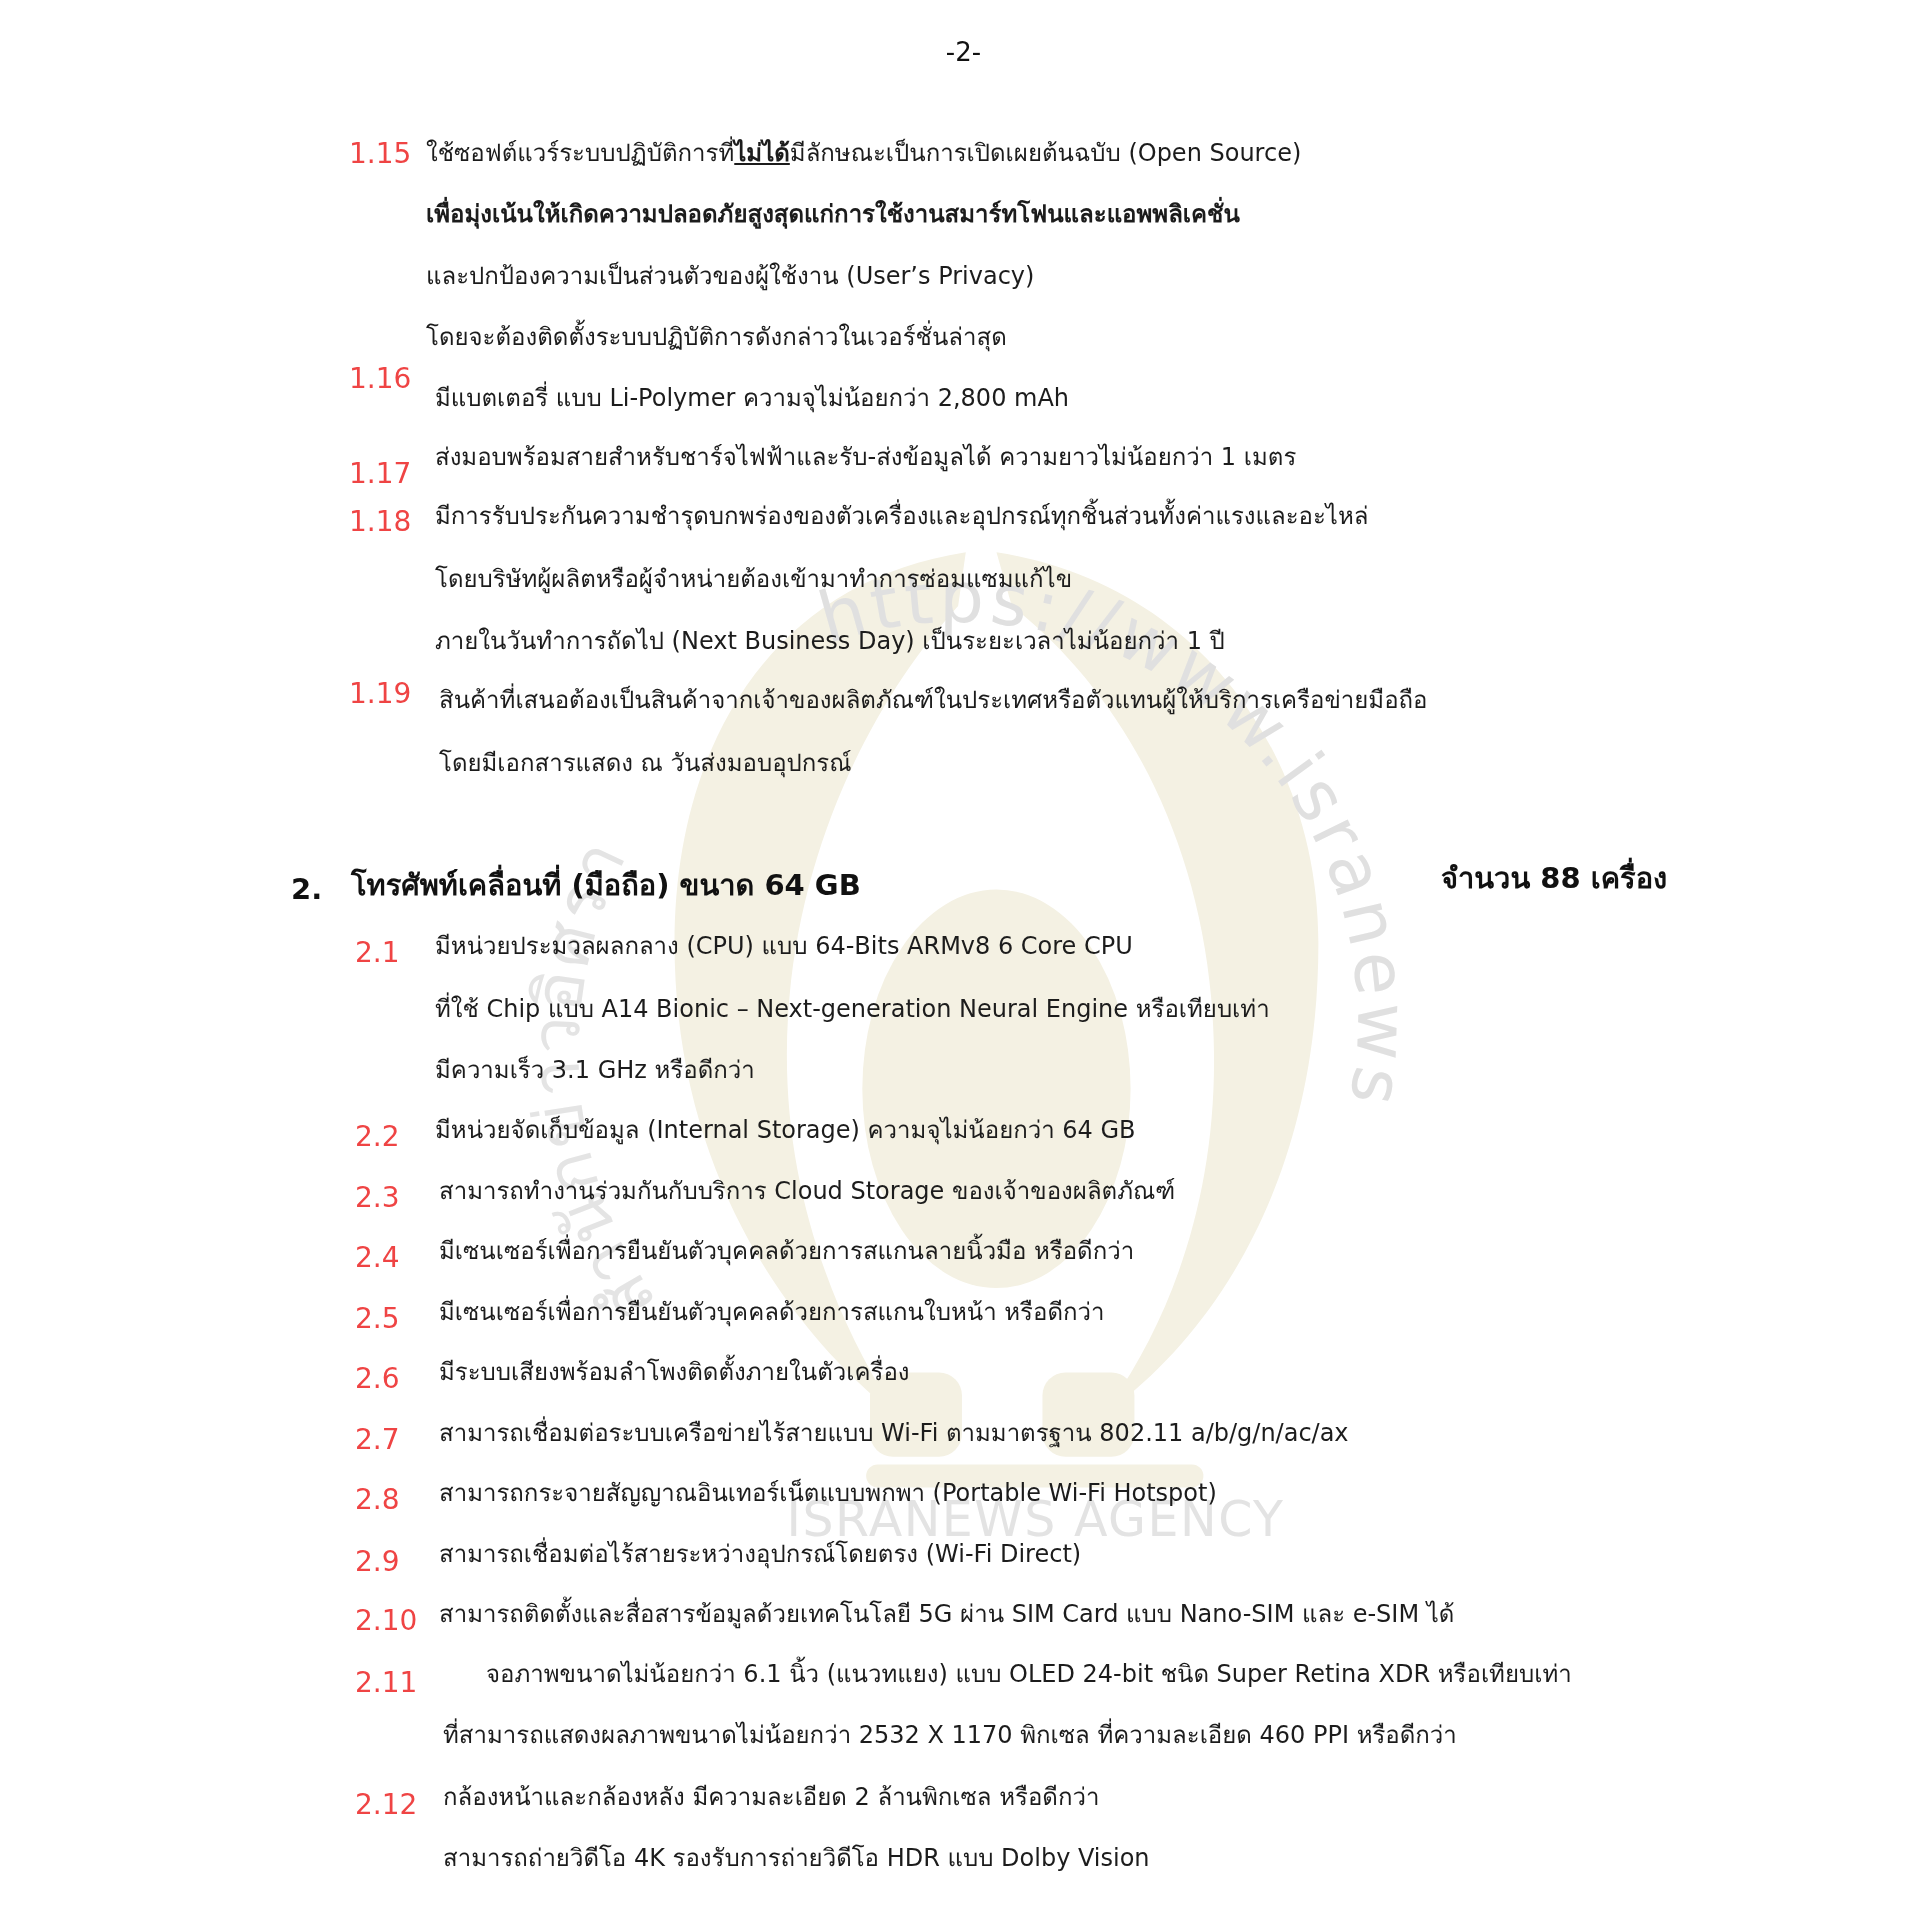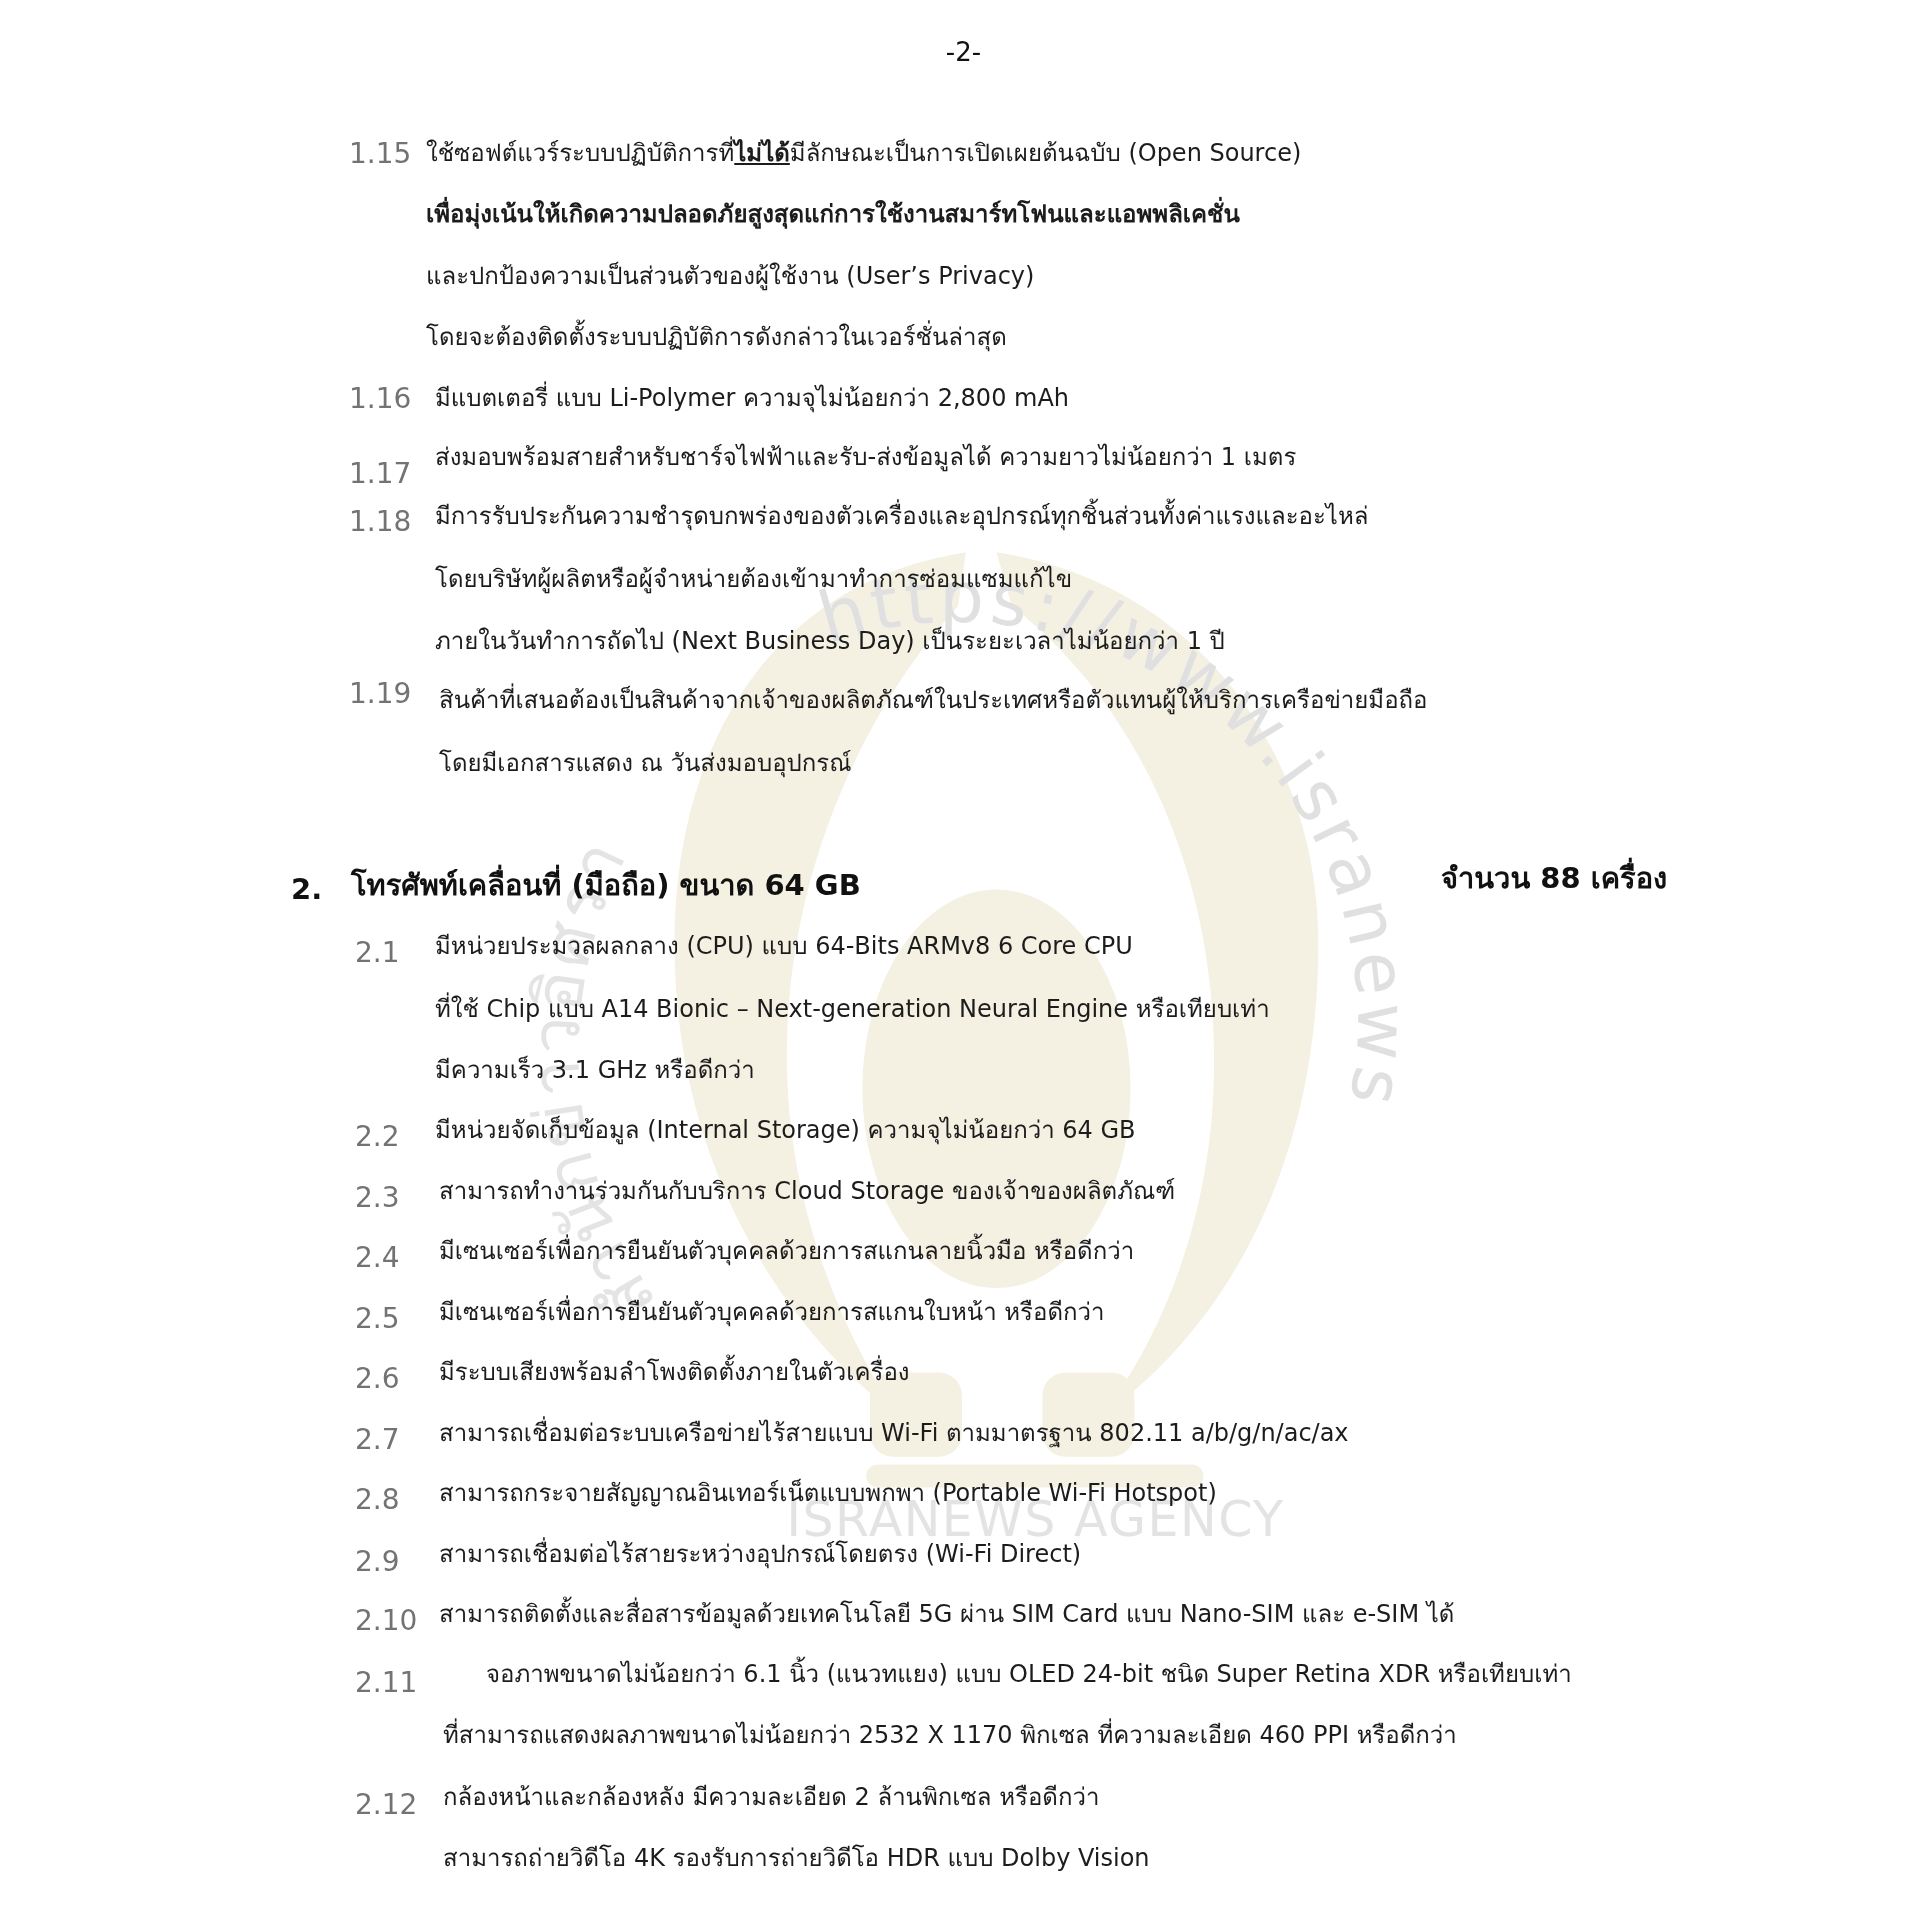--- a/index.html
+++ b/index.html
@@ -62,21 +62,21 @@
       font-size: 24px;
       line-height: 37px;
       white-space: nowrap;
       color: #1c1c1c;
     }
     .num {
       position: absolute;
       font-size: 28px;
       line-height: 37px;
       white-space: nowrap;
-      color: #737373;
+      color: #ef4444;
     }
     .bold { font-weight: bold; }
     .u { text-decoration: underline; font-weight: bold; }
     .section-head {
       position: absolute;
       font-size: 29px;
       line-height: 38px;
       font-weight: bold;
       white-space: nowrap;
       color: #111;
@@ -116,21 +116,21 @@
     <div>
 
       <div class="num" style="left:349px; top:135px;">1.15</div>
       <div class="line" style="left:426px; top:135px;">
         <span>ใช้ซอฟต์แวร์ระบบปฏิบัติการที่</span><span class="u">ไม่ได้</span><span>มีลักษณะเป็นการเปิดเผยต้นฉบับ (Open Source)</span>
       </div>
       <div class="line bold" style="left:426px; top:196px;">เพื่อมุ่งเน้นให้เกิดความปลอดภัยสูงสุดแก่การใช้งานสมาร์ทโฟนและแอพพลิเคชั่น</div>
       <div class="line" style="left:426px; top:258px;">และปกป้องความเป็นส่วนตัวของผู้ใช้งาน (User’s Privacy)</div>
       <div class="line" style="left:426px; top:319px;">โดยจะต้องติดตั้งระบบปฏิบัติการดังกล่าวในเวอร์ชั่นล่าสุด</div>
 
-      <div class="num" style="left:349px; top:380px;text-align:right;">1.16</div>
+      <div class="num" style="left:349px; top:360px;text-align:right;">1.16</div>
       <div class="line" style="left:435px; top:380px;">มีแบตเตอรี่ แบบ Li-Polymer ความจุไม่น้อยกว่า 2,800 mAh</div>
 
       <div class="num" style="left:349px; top:455px;">1.17</div>
       <div class="line" style="left:435px; top:439px;">ส่งมอบพร้อมสายสำหรับชาร์จไฟฟ้าและรับ-ส่งข้อมูลได้ ความยาวไม่น้อยกว่า 1 เมตร</div>
 
       <div class="num" style="left:349px; top:503px;">1.18</div>
       <div class="line" style="left:435px; top:498px;">มีการรับประกันความชำรุดบกพร่องของตัวเครื่องและอุปกรณ์ทุกชิ้นส่วนทั้งค่าแรงและอะไหล่</div>
       <div class="line" style="left:435px; top:561px;">โดยบริษัทผู้ผลิตหรือผู้จำหน่ายต้องเข้ามาทำการซ่อมแซมแก้ไข</div>
       <div class="line" style="left:435px; top:623px;">ภายในวันทำการถัดไป (Next Business Day) เป็นระยะเวลาไม่น้อยกว่า 1 ปี</div>
 

